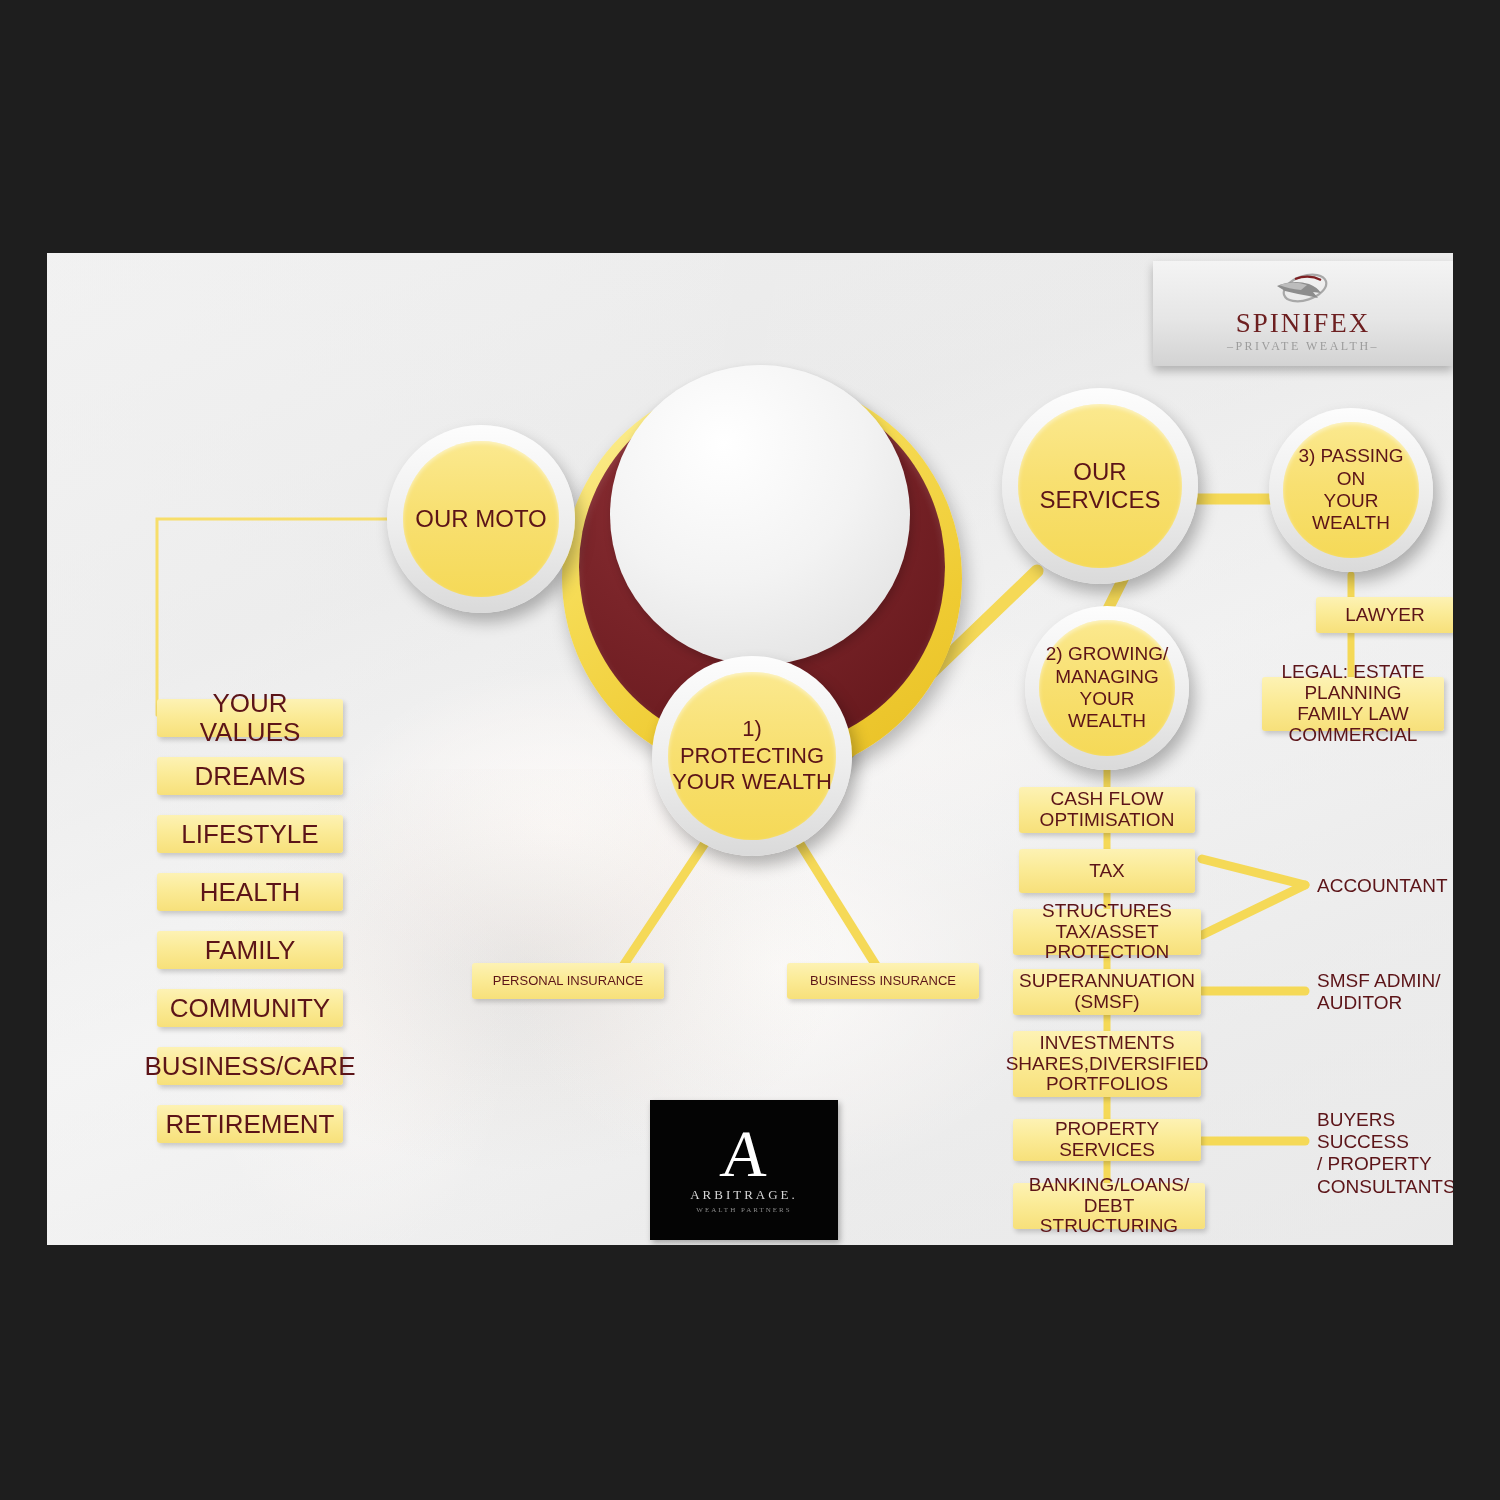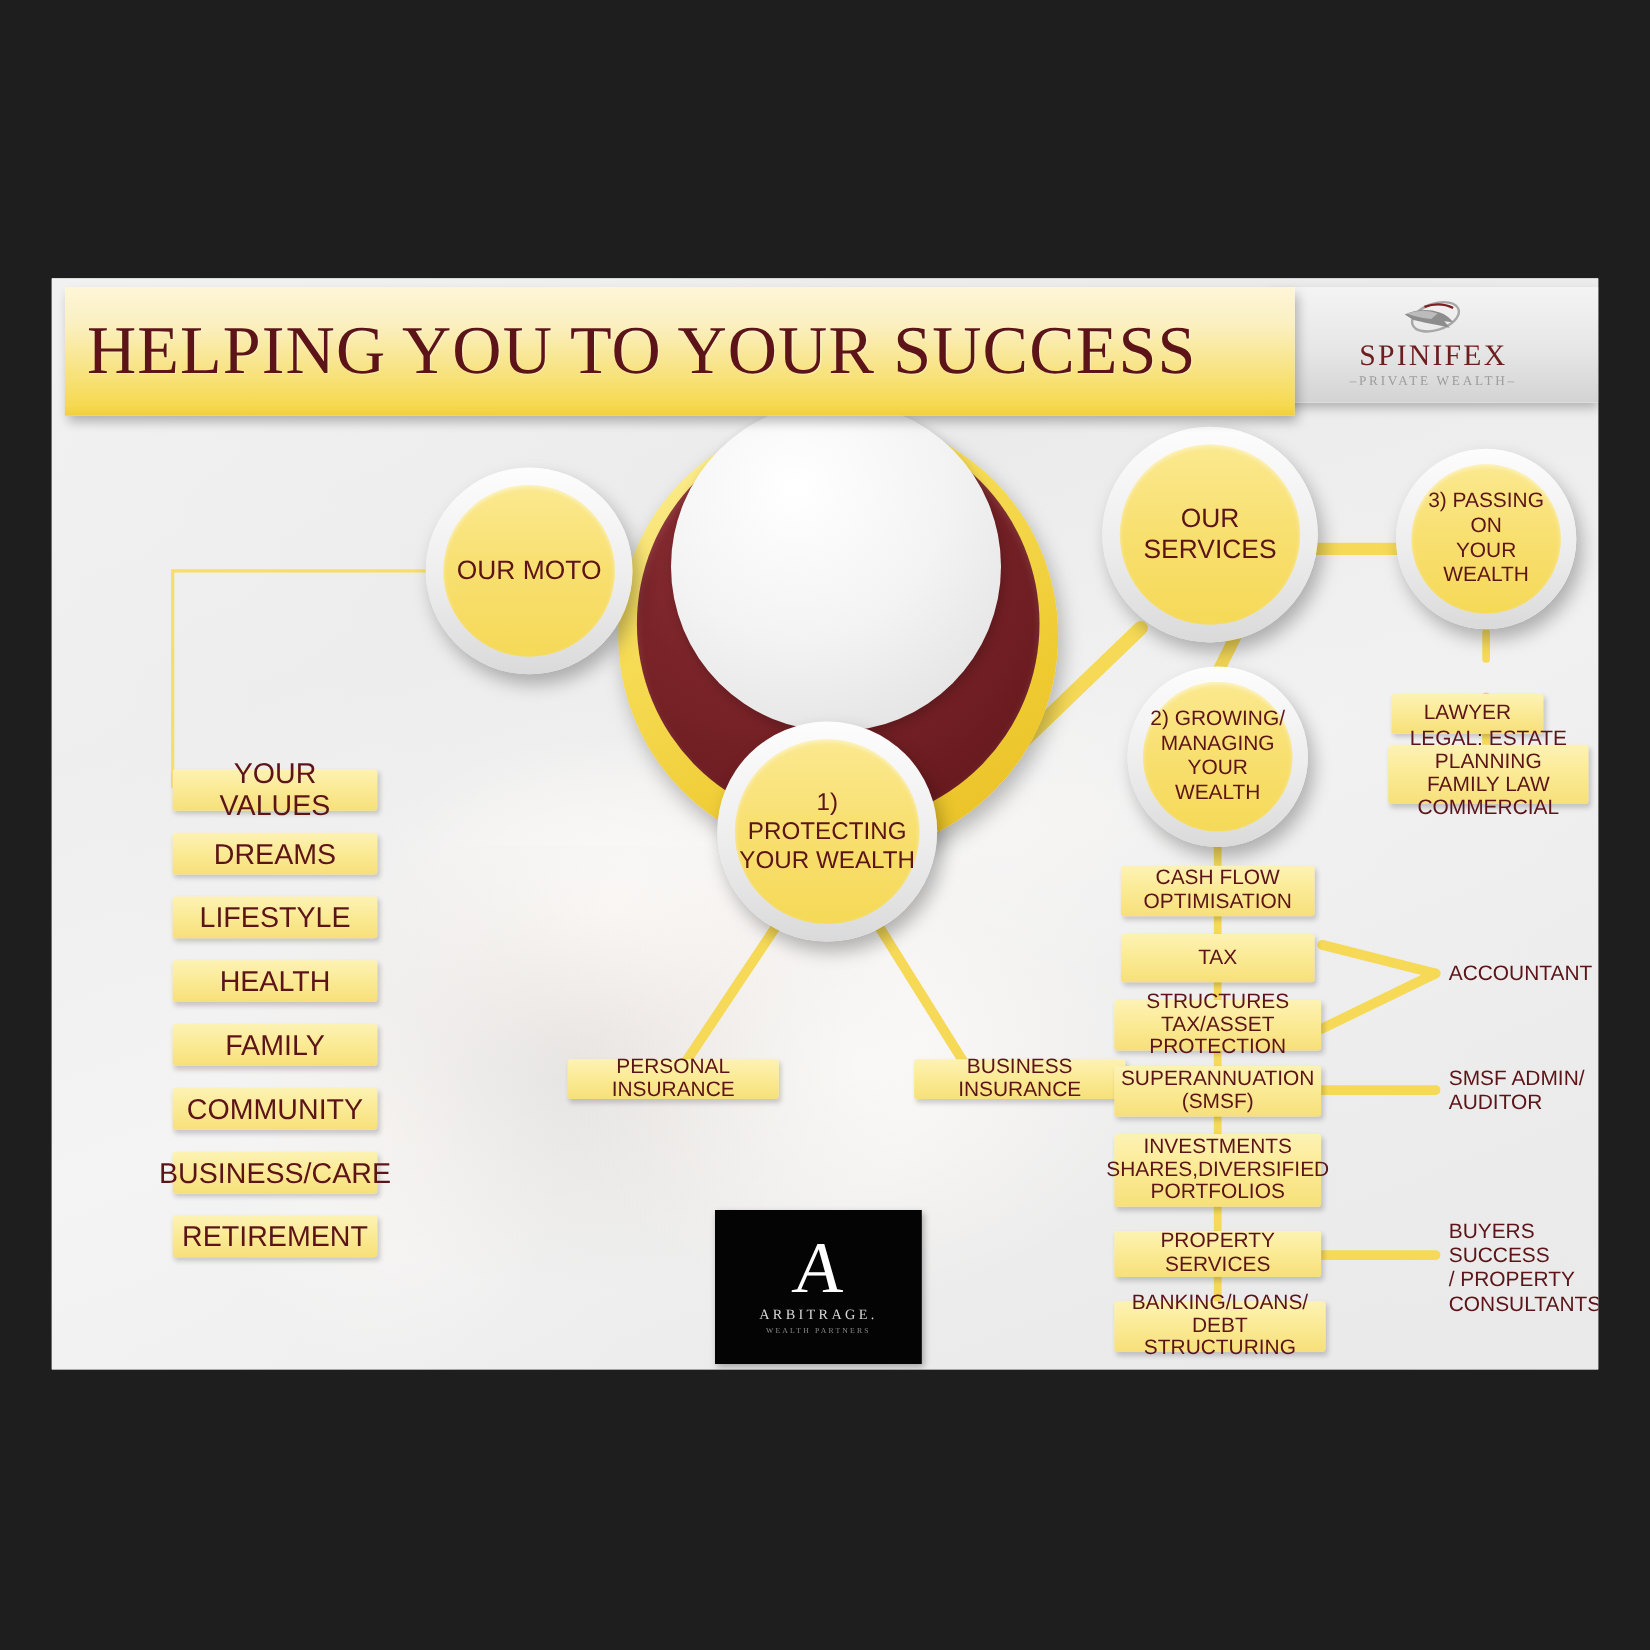--- a/index.html
+++ b/index.html
@@ -153,21 +153,21 @@
     position: absolute; z-index: 4;
     background: linear-gradient(to bottom, #fdf2b4 0%, #fbeb97 45%, #f7e07a 100%);
     border-radius: 3px;
     box-shadow: 2px 3px 5px rgba(0,0,0,0.18);
     display: flex; align-items: center; justify-content: center;
     text-align: center; color: #5c1418;
     line-height: 1.1; padding: 3px 6px;
   }
   .chip.left  { font-size: 26px; }
   .chip.right { font-size: 19px; }
-  .chip.ins   { font-size: 19px; margin-left: 44px; }
+  .chip.ins   { font-size: 13px; }
 
   
   .freetext {
     position: absolute; z-index: 4;
     color: #5c1418; font-size: 19px; line-height: 1.17;
     text-align: left;
   }
 
   
   #arb-box {
@@ -230,23 +230,20 @@
 
       <path d="M1155 606 L1258 632" stroke="#f5d957" stroke-width="9"></path>
       <path d="M1155 682 L1258 632" stroke="#f5d957" stroke-width="9"></path>
 
       <path d="M1155 738 L1258 738" stroke="#f5d957" stroke-width="9"></path>
 
       <path d="M1155 888 L1258 888" stroke="#f5d957" stroke-width="9"></path>
     </g>
   </svg>
 
-  <div id="title-band">
-    <div id="title-text">HELPING YOU TO YOUR SUCCESS</div>
-  </div>
 
   <div id="logo-panel">
     <svg id="logo-mark" viewBox="0 0 84 36">
       <ellipse cx="44" cy="15" rx="22" ry="12" fill="none" stroke="#a8a8a8" stroke-width="2.2" transform="rotate(-18 44 15)"></ellipse>
       <path d="M16 13 Q32 6 48 11 Q56 14 60 20 L52 19 L57 25 L48 23 Q36 21 24 18 Z" fill="#8d8d8d"></path>
       <path d="M18 12 Q33 7 46 12 L40 17 Q28 16 18 12 Z" fill="#bcbcbc"></path>
       <path d="M34 6 Q48 1 60 7" fill="none" stroke="#7d1f22" stroke-width="2.2"></path>
     </svg>
     <div id="logo-name">SPINIFEX</div>
     <div id="logo-sub">–PRIVATE WEALTH–</div>
@@ -300,21 +297,21 @@
   <div class="chip left" style="left:110px; top:562px; width:186px; height:38px;">LIFESTYLE</div>
   <div class="chip left" style="left:110px; top:620px; width:186px; height:38px;">HEALTH</div>
   <div class="chip left" style="left:110px; top:678px; width:186px; height:38px;">FAMILY</div>
   <div class="chip left" style="left:110px; top:736px; width:186px; height:38px;">COMMUNITY</div>
   <div class="chip left" style="left:110px; top:794px; width:186px; height:38px;">BUSINESS/CARE</div>
   <div class="chip left" style="left:110px; top:852px; width:186px; height:38px;">RETIREMENT</div>
 
   <div class="chip ins" style="left:425px; top:710px; width:192px; height:36px;">PERSONAL INSURANCE</div>
   <div class="chip ins" style="left:740px; top:710px; width:192px; height:36px;">BUSINESS INSURANCE</div>
 
-  <div class="chip right" style="left:1218px; top:344px; width:138px; height:36px;margin-top:34px;">LAWYER</div>
+  <div class="chip right" style="left:1269px; top:344px; width:138px; height:36px;">LAWYER</div>
   <div class="chip right" style="left:1215px; top:424px; width:182px; height:54px;">
     <span>
       <span>LEGAL: ESTATE PLANNING</span><br>
       <span>FAMILY LAW COMMERCIAL</span>
     </span>
   </div>
 
   <div class="chip right" style="left:972px; top:534px; width:176px; height:46px;">
     <span>
       <span>CASH FLOW</span><br>

